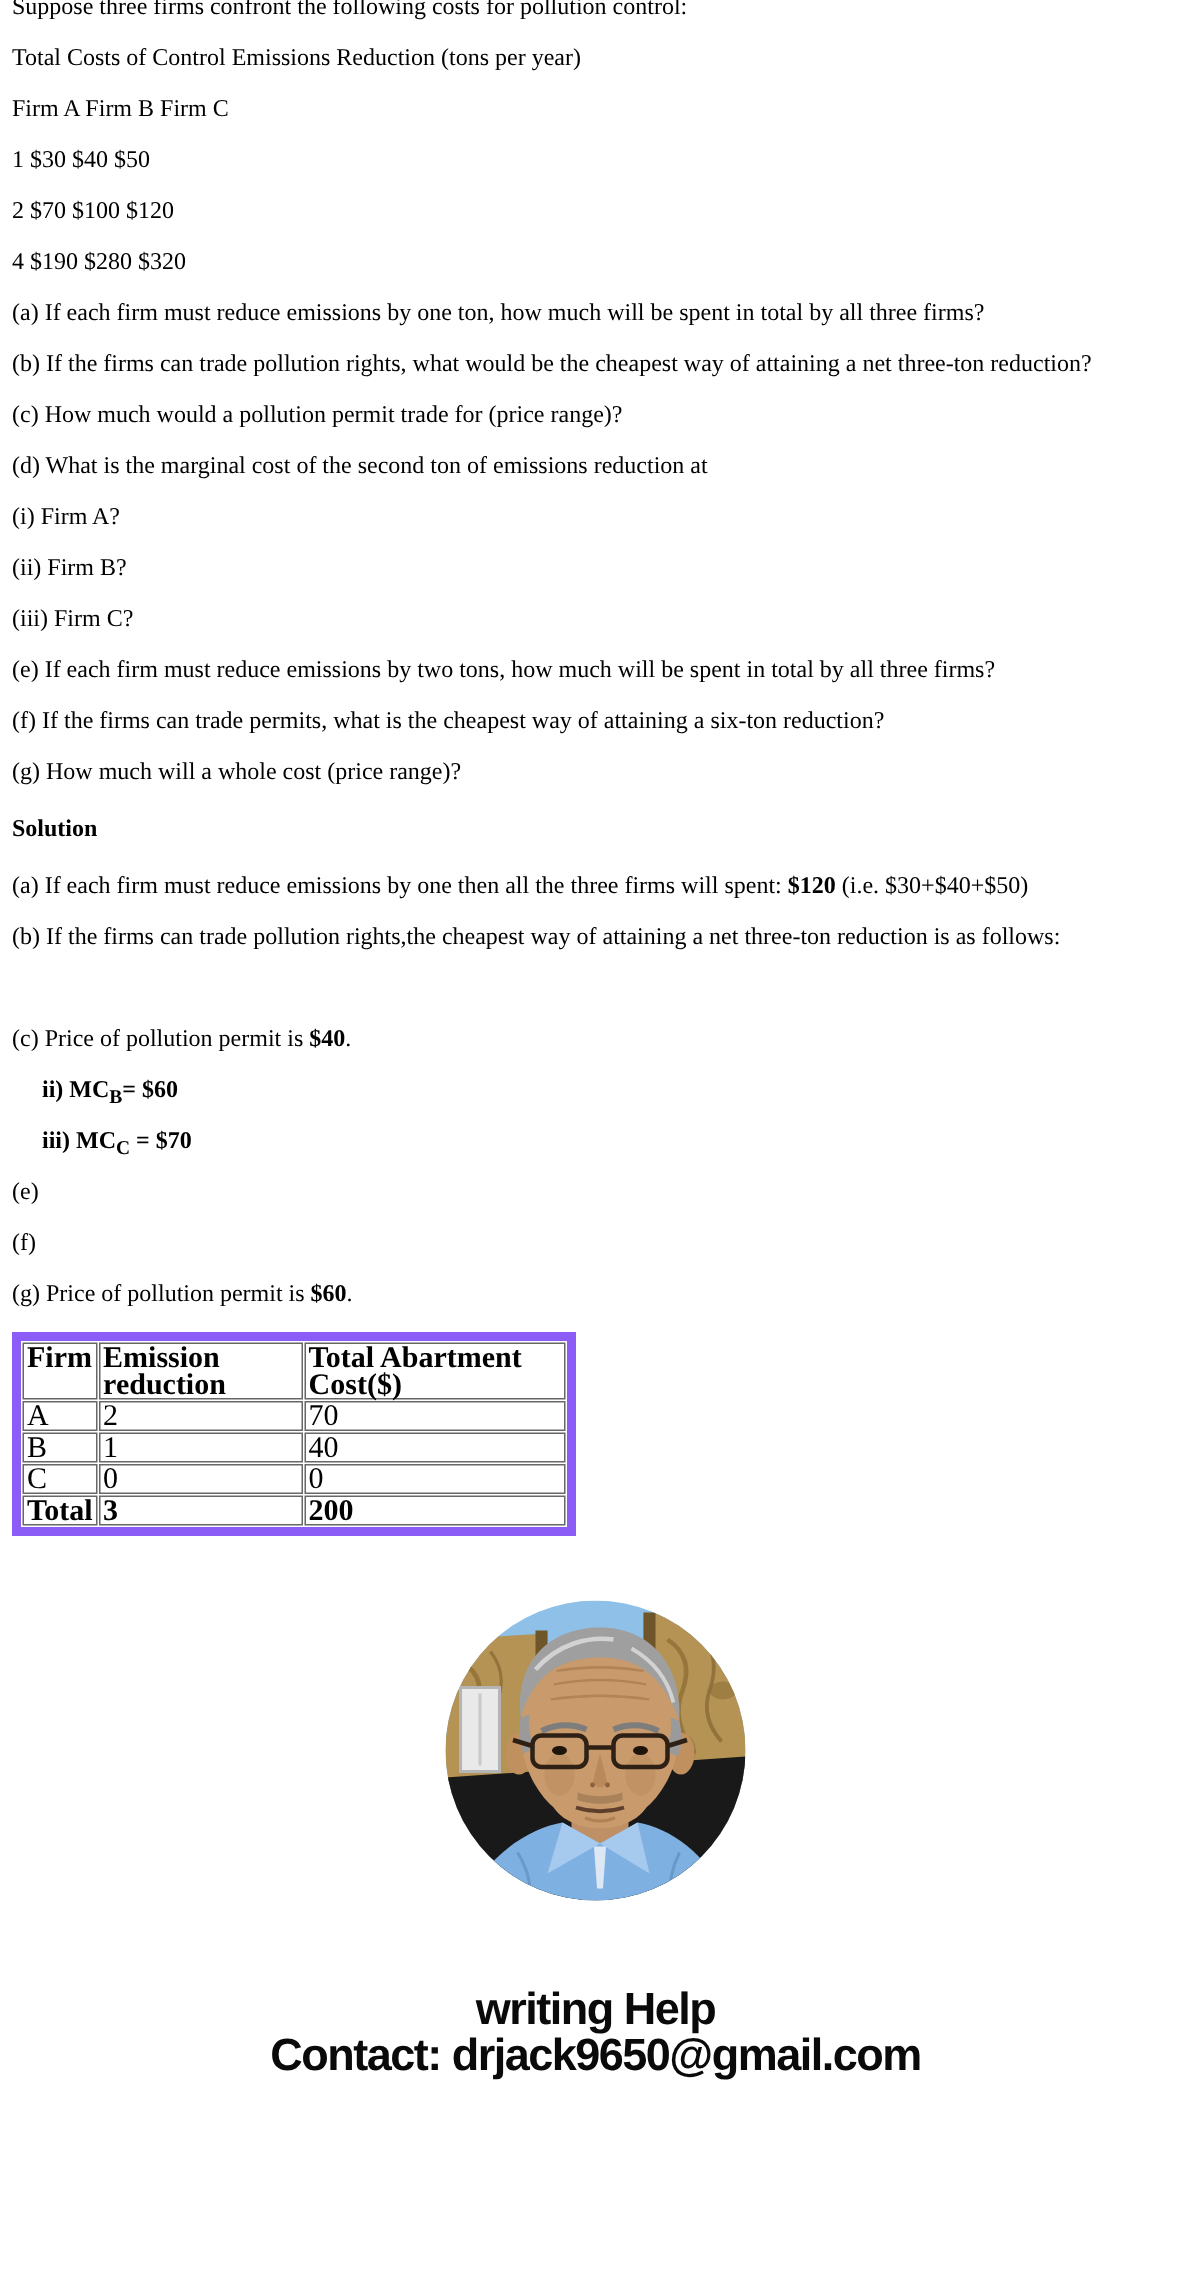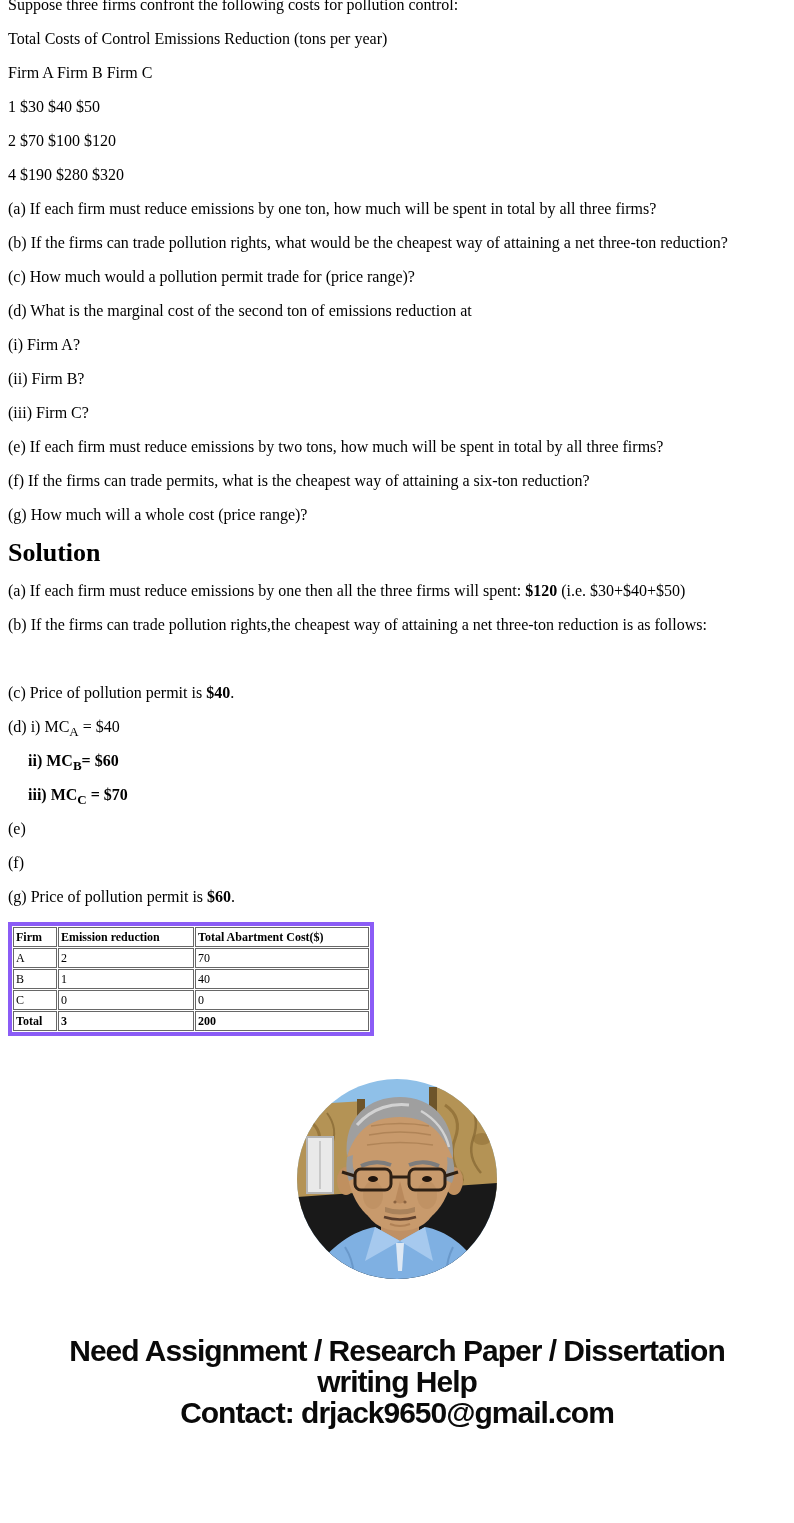--- a/index.html
+++ b/index.html
@@ -9,32 +9,32 @@
     font-family: "Liberation Serif", "DejaVu Serif", serif;
     font-size: 16px;
   }
   .page { min-height: 1510px; width: 778px; }
   .doc { position: relative; top: -20px; }
   p { margin: 16px 0; line-height: 18px; }
   .b { font-weight: bold; }
   .indent1 { padding-left: 20px; font-weight: bold; }
   h2.solution-heading {
     font-family: "Liberation Serif", "DejaVu Serif", serif;
-    font-size: 26px;
+    font-size: 16px;
     line-height: 22px;
     font-weight: bold;
     margin: 18px 0;
   }
   sub { font-size: 13px; line-height: 0; }
 
   table.cost-table {
     border-collapse: separate;
     border-spacing: 1px;
-    border: 4px solid #8b5cf6;
-    font-size: 12px;
+    border: 6px solid #8b5cf6;
+    font-size: 20px;
   }
   .cost-table th, .cost-table td {
     border: 1px solid #676767;
     padding: 0 2px;
     line-height: 18px;
     text-align: left;
     vertical-align: top;
   }
   .cost-table th { font-weight: bold; }
   .col-firm { width: 38px; }
@@ -87,21 +87,20 @@
   <h2 class="solution-heading">Solution</h2>
 
   <p><span>(a) If each firm must reduce emissions by one then all the three firms will spent: </span><span class="b">$120</span><span> (i.e. $30+$40+$50)</span></p>
 
   <p>(b) If the firms can trade pollution rights,the cheapest way of attaining a net three-ton reduction is as follows:</p>
 
   <p>&nbsp;</p>
 
   <p><span>(c) Price of pollution permit is </span><span class="b">$40</span><span>.</span></p>
 
-  <p><span>(d) i) MC</span><sub>A</sub><span> = $40</span></p>
 
   <p class="indent1"><span>ii) MC</span><sub>B</sub><span>= $60</span></p>
 
   <p class="indent1"><span>iii) MC</span><sub>C</sub><span> = $70</span></p>
 
   <p>(e)</p>
   <p>(f)</p>
 
   <p><span>(g) Price of pollution permit is </span><span class="b">$60</span><span>.</span></p>
 
@@ -216,19 +215,18 @@
 
         <path d="M88,128 Q103,133 118,128 L118,133 Q103,138 88,133 Z" fill="#8a6a4a" opacity="0.5"></path>
 
         <path d="M87,138 Q103,143 119,138" stroke="#5d3f2c" stroke-width="2.5" fill="none"></path>
         <path d="M93,145 Q103,149 113,145" stroke="#a5764c" stroke-width="2" fill="none" opacity="0.7"></path>
       </g>
     </svg>
   </div>
 
   <div class="footer-block">
-    <div class="footer-line">Need Assignment / Research Paper / Dissertation</div>
     <div class="footer-line">writing Help</div>
     <div class="footer-line">Contact: drjack9650@gmail.com</div>
   </div>
 
 </div>
 </div>
 
 </body></html>

